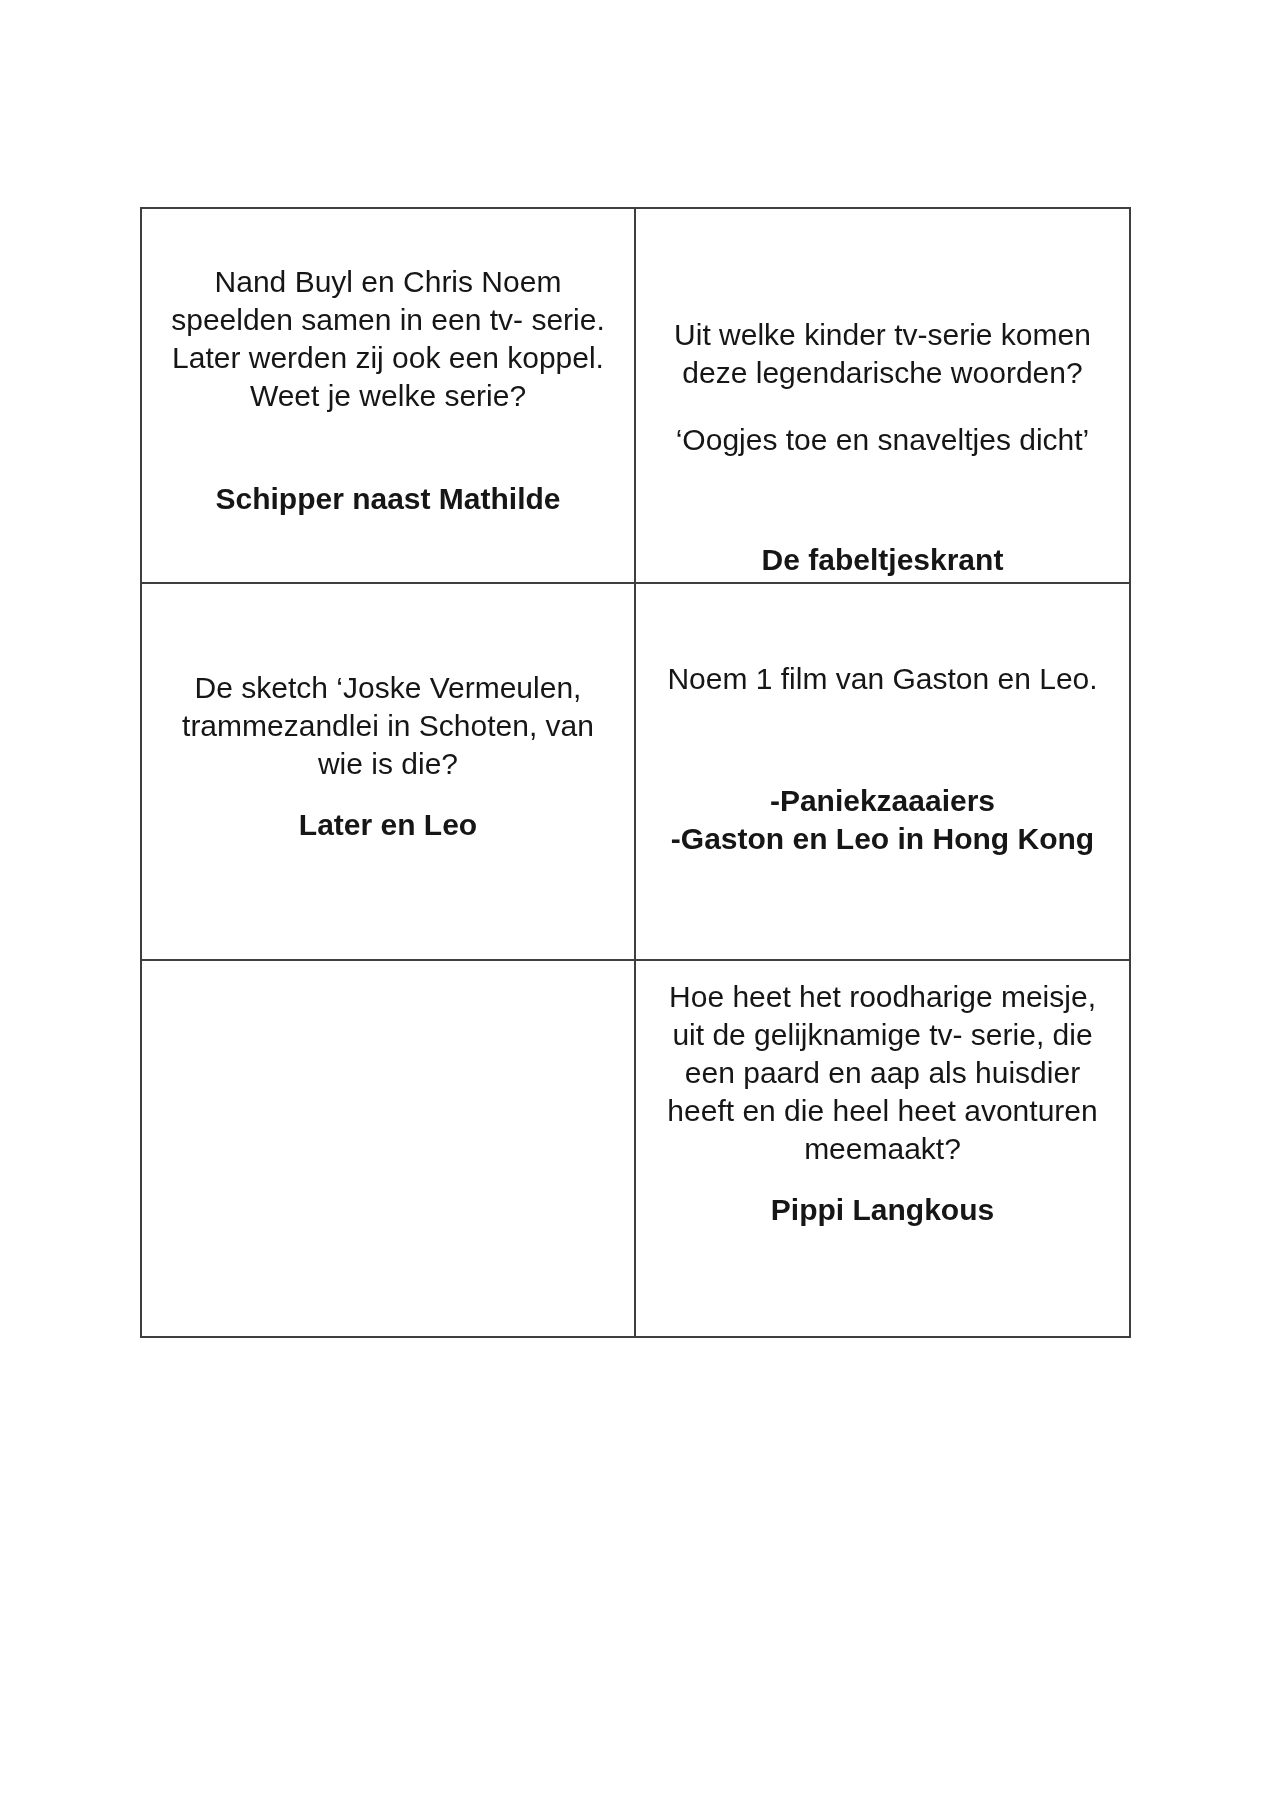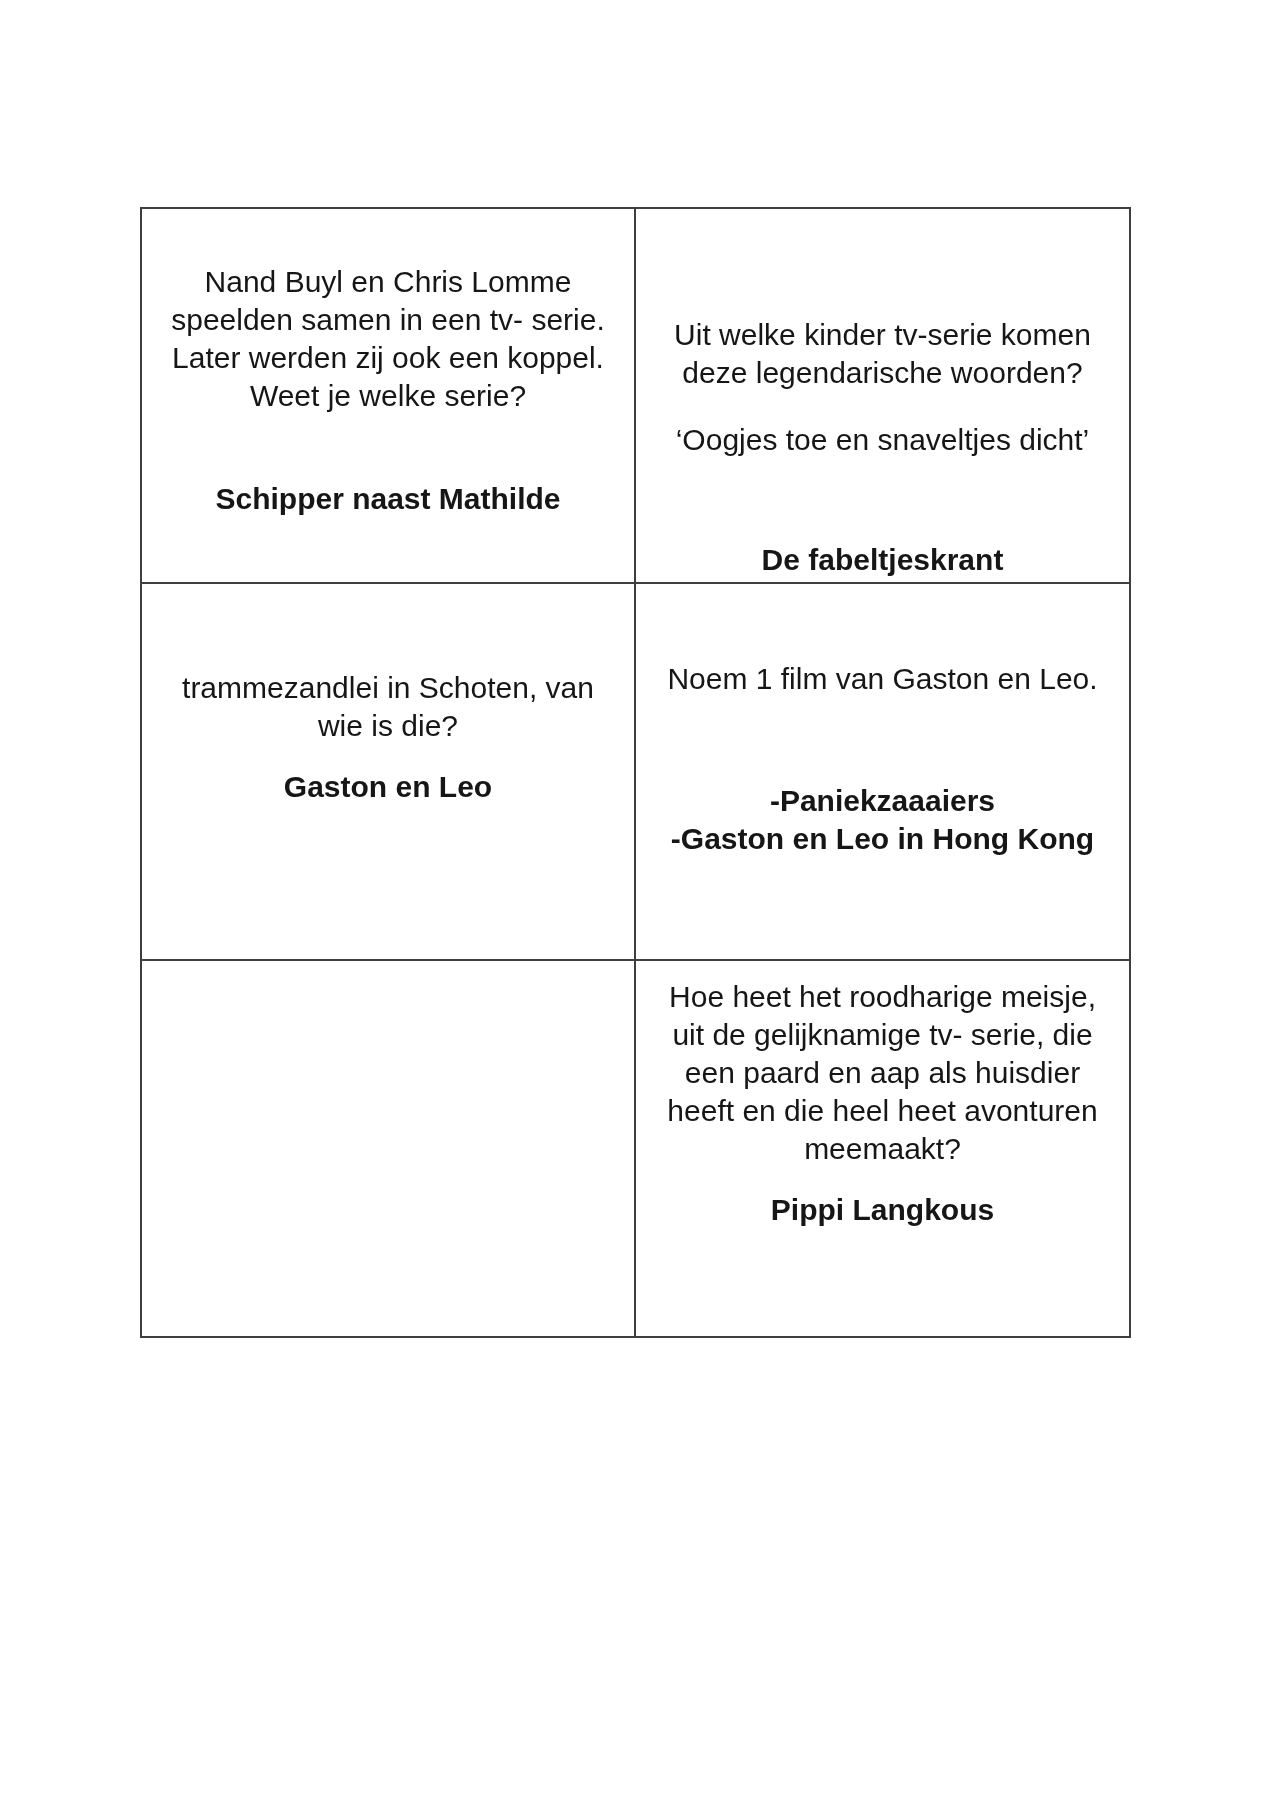--- a/index.html
+++ b/index.html
@@ -56,21 +56,21 @@
   .r3c2 .answer-block { margin-top: 23px; }
 </style>
 </head>
 <body>
 
 <div class="page">
   <div class="quiz-table">
 
     <div class="cell r1c1 bline rline">
       <div class="question-block">
-        <div class="line">Nand Buyl en Chris Lomme</div>
+        <div class="line">Nand Buyl en Chris Noem</div>
         <div class="line">speelden samen in een tv- serie.</div>
         <div class="line">Later werden zij ook een koppel.</div>
         <div class="line">Weet je welke serie?</div>
       </div>
       <div class="answer-block">
         <div class="line">Schipper naast Mathilde</div>
       </div>
     </div>
 
     <div class="cell r1c2 bline">
@@ -81,25 +81,26 @@
       <div class="quote-block">
         <div class="line">‘Oogjes toe en snaveltjes dicht’</div>
       </div>
       <div class="answer-block">
         <div class="line">De fabeltjeskrant</div>
       </div>
     </div>
 
     <div class="cell r2c1 bline rline">
       <div class="question-block">
+        <div class="line">De sketch ‘Joske Vermeulen,</div>
         <div class="line">trammezandlei in Schoten, van</div>
         <div class="line">wie is die?</div>
       </div>
       <div class="answer-block">
-        <div class="line">Gaston en Leo</div>
+        <div class="line">Later en Leo</div>
       </div>
     </div>
 
     <div class="cell r2c2 bline">
       <div class="question-block">
         <div class="line">Noem 1 film van Gaston en Leo.</div>
       </div>
       <div class="answer-block">
         <div class="line">-Paniekzaaaiers</div>
         <div class="line">-Gaston en Leo in Hong Kong</div>

